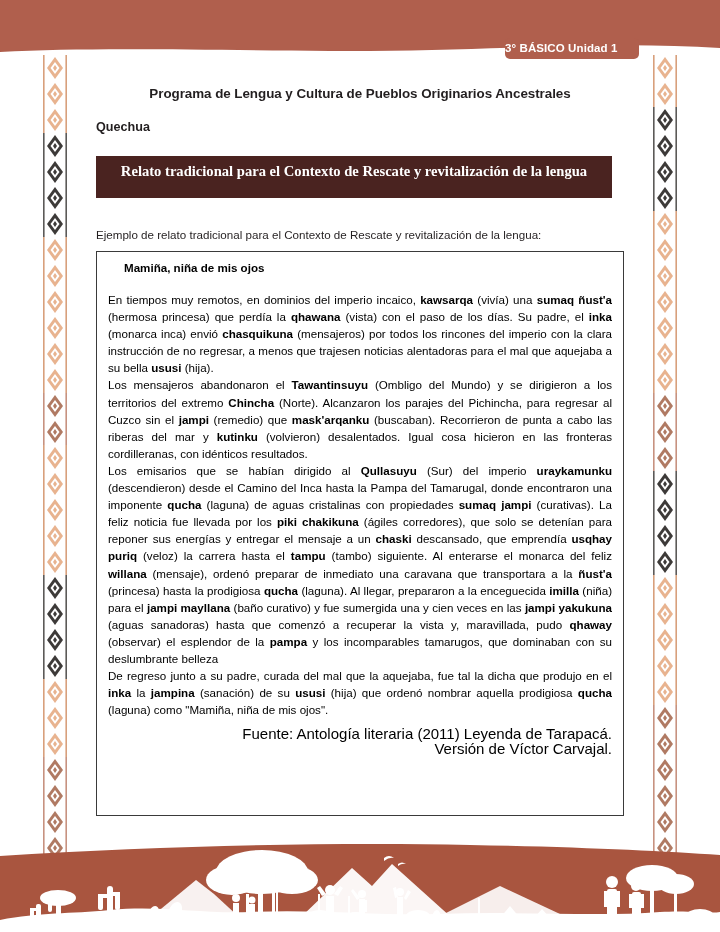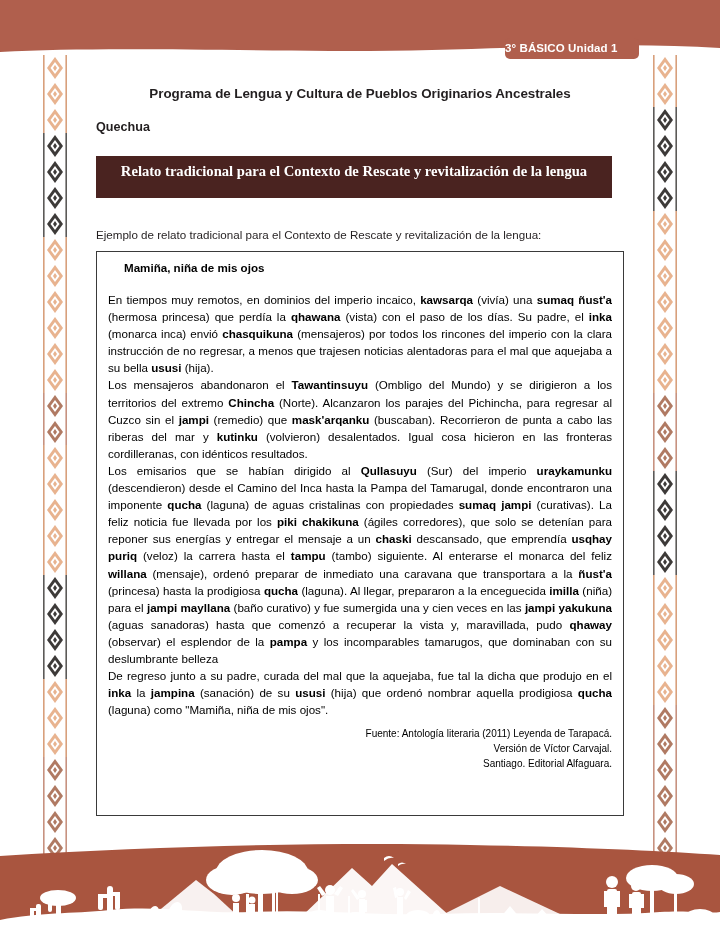--- a/index.html
+++ b/index.html
@@ -148,21 +148,21 @@
     text-justify: inter-word;
     margin: 0;
     color: #000;
     hyphens: none;
   }
   .story-p b { font-weight: bold; }
 
   .source-block {
     margin-top: 9px;
     text-align: right;
-    font-size: 10px;
+    font-size: 15px;
     line-height: 14.6px;
     color: #000;
   }
 
   
   .footer-art {
     position: absolute;
     left: 0;
     bottom: 0;
     width: 720px;
@@ -282,21 +282,20 @@
   <div class="story-box">
     <div class="story-title">Mamiña, niña de mis ojos</div>
     <p class="story-p">En tiempos muy remotos, en dominios del imperio incaico, <b>kawsarqa</b> (vivía) una <b>sumaq ñust'a</b> (hermosa princesa) que perdía la <b>qhawana</b> (vista) con el paso de los días. Su padre, el <b>inka</b> (monarca inca) envió <b>chasquikuna</b> (mensajeros) por todos los rincones del imperio con la clara instrucción de no regresar, a menos que trajesen noticias alentadoras para el mal que aquejaba a su bella <b>ususi</b> (hija).</p>
     <p class="story-p">Los mensajeros abandonaron el <b>Tawantinsuyu</b> (Ombligo del Mundo) y se dirigieron a los territorios del extremo <b>Chincha</b> (Norte). Alcanzaron los parajes del Pichincha, para regresar al Cuzco sin el <b>jampi</b> (remedio) que <b>mask'arqanku</b> (buscaban). Recorrieron de punta a cabo las riberas del mar y <b>kutinku</b> (volvieron) desalentados. Igual cosa hicieron en las fronteras cordilleranas, con idénticos resultados.</p>
     <p class="story-p">Los emisarios que se habían dirigido al <b>Qullasuyu</b> (Sur) del imperio <b>uraykamunku</b> (descendieron) desde el Camino del Inca hasta la Pampa del Tamarugal, donde encontraron una imponente <b>qucha</b> (laguna) de aguas cristalinas con propiedades <b>sumaq jampi</b> (curativas). La feliz noticia fue llevada por los <b>piki chakikuna</b> (ágiles corredores), que solo se detenían para reponer sus energías y entregar el mensaje a un <b>chaski</b> descansado, que emprendía <b>usqhay puriq</b> (veloz) la carrera hasta el <b>tampu</b> (tambo) siguiente. Al enterarse el monarca del feliz <b>willana</b> (mensaje), ordenó preparar de inmediato una caravana que transportara a la <b>ñust'a</b> (princesa) hasta la prodigiosa <b>qucha</b> (laguna). Al llegar, prepararon a la enceguecida <b>imilla</b> (niña) para el <b>jampi mayllana</b> (baño curativo) y fue sumergida una y cien veces en las <b>jampi yakukuna</b> (aguas sanadoras) hasta que comenzó a recuperar la vista y, maravillada, pudo <b>qhaway</b> (observar) el esplendor de la <b>pampa</b> y los incomparables tamarugos, que dominaban con su deslumbrante belleza</p>
     <p class="story-p">De regreso junto a su padre, curada del mal que la aquejaba, fue tal la dicha que produjo en el <b>inka</b> la <b>jampina</b> (sanación) de su <b>ususi</b> (hija) que ordenó nombrar aquella prodigiosa <b>qucha</b> (laguna) como "Mamiña, niña de mis ojos".</p>
 
     <div class="source-block">
       <div>Fuente: Antología literaria (2011) Leyenda de Tarapacá.</div>
       <div>Versión de Víctor Carvajal.</div>
-      <div>Santiago. Editorial Alfaguara.</div>
     </div>
   </div>
 </div>
 
 <div class="footer-art">
   <svg width="720" height="90" viewBox="0 0 720 90" xmlns="http://www.w3.org/2000/svg">
 
     <path d="M0,14 C160,4 330,0 470,3 C580,5 660,9 720,13 L720,90 L0,90 Z" fill="#a9553f"></path>
 
     <path d="M0,78 C40,70 70,72 110,68 C160,63 200,72 250,70 C320,67 380,74 440,72 C520,69 600,75 660,70 C690,68 710,72 720,70 L720,90 L0,90 Z" fill="#ffffff"></path>

